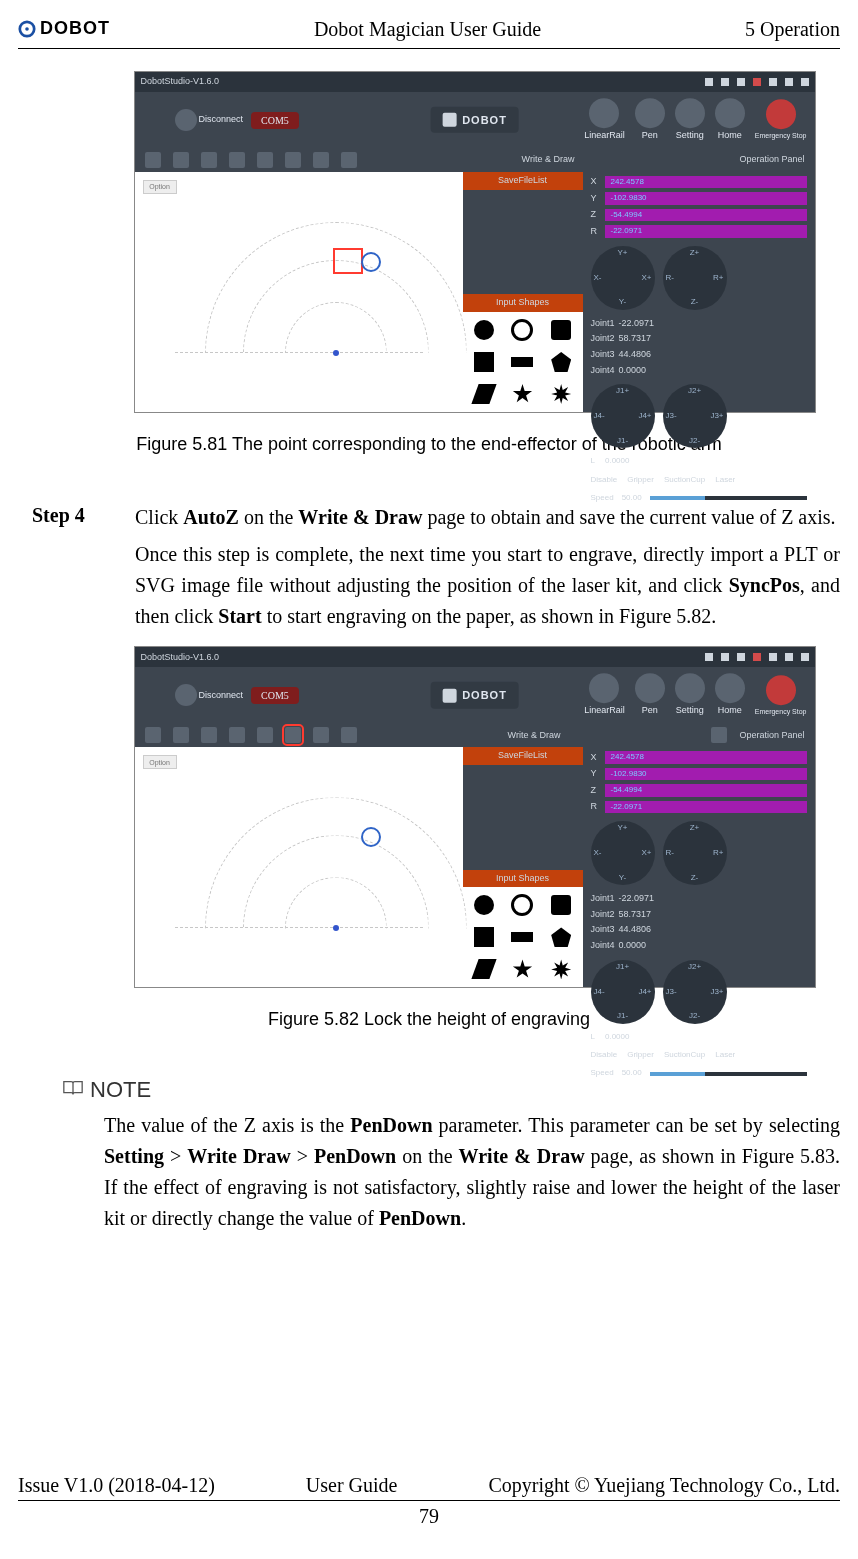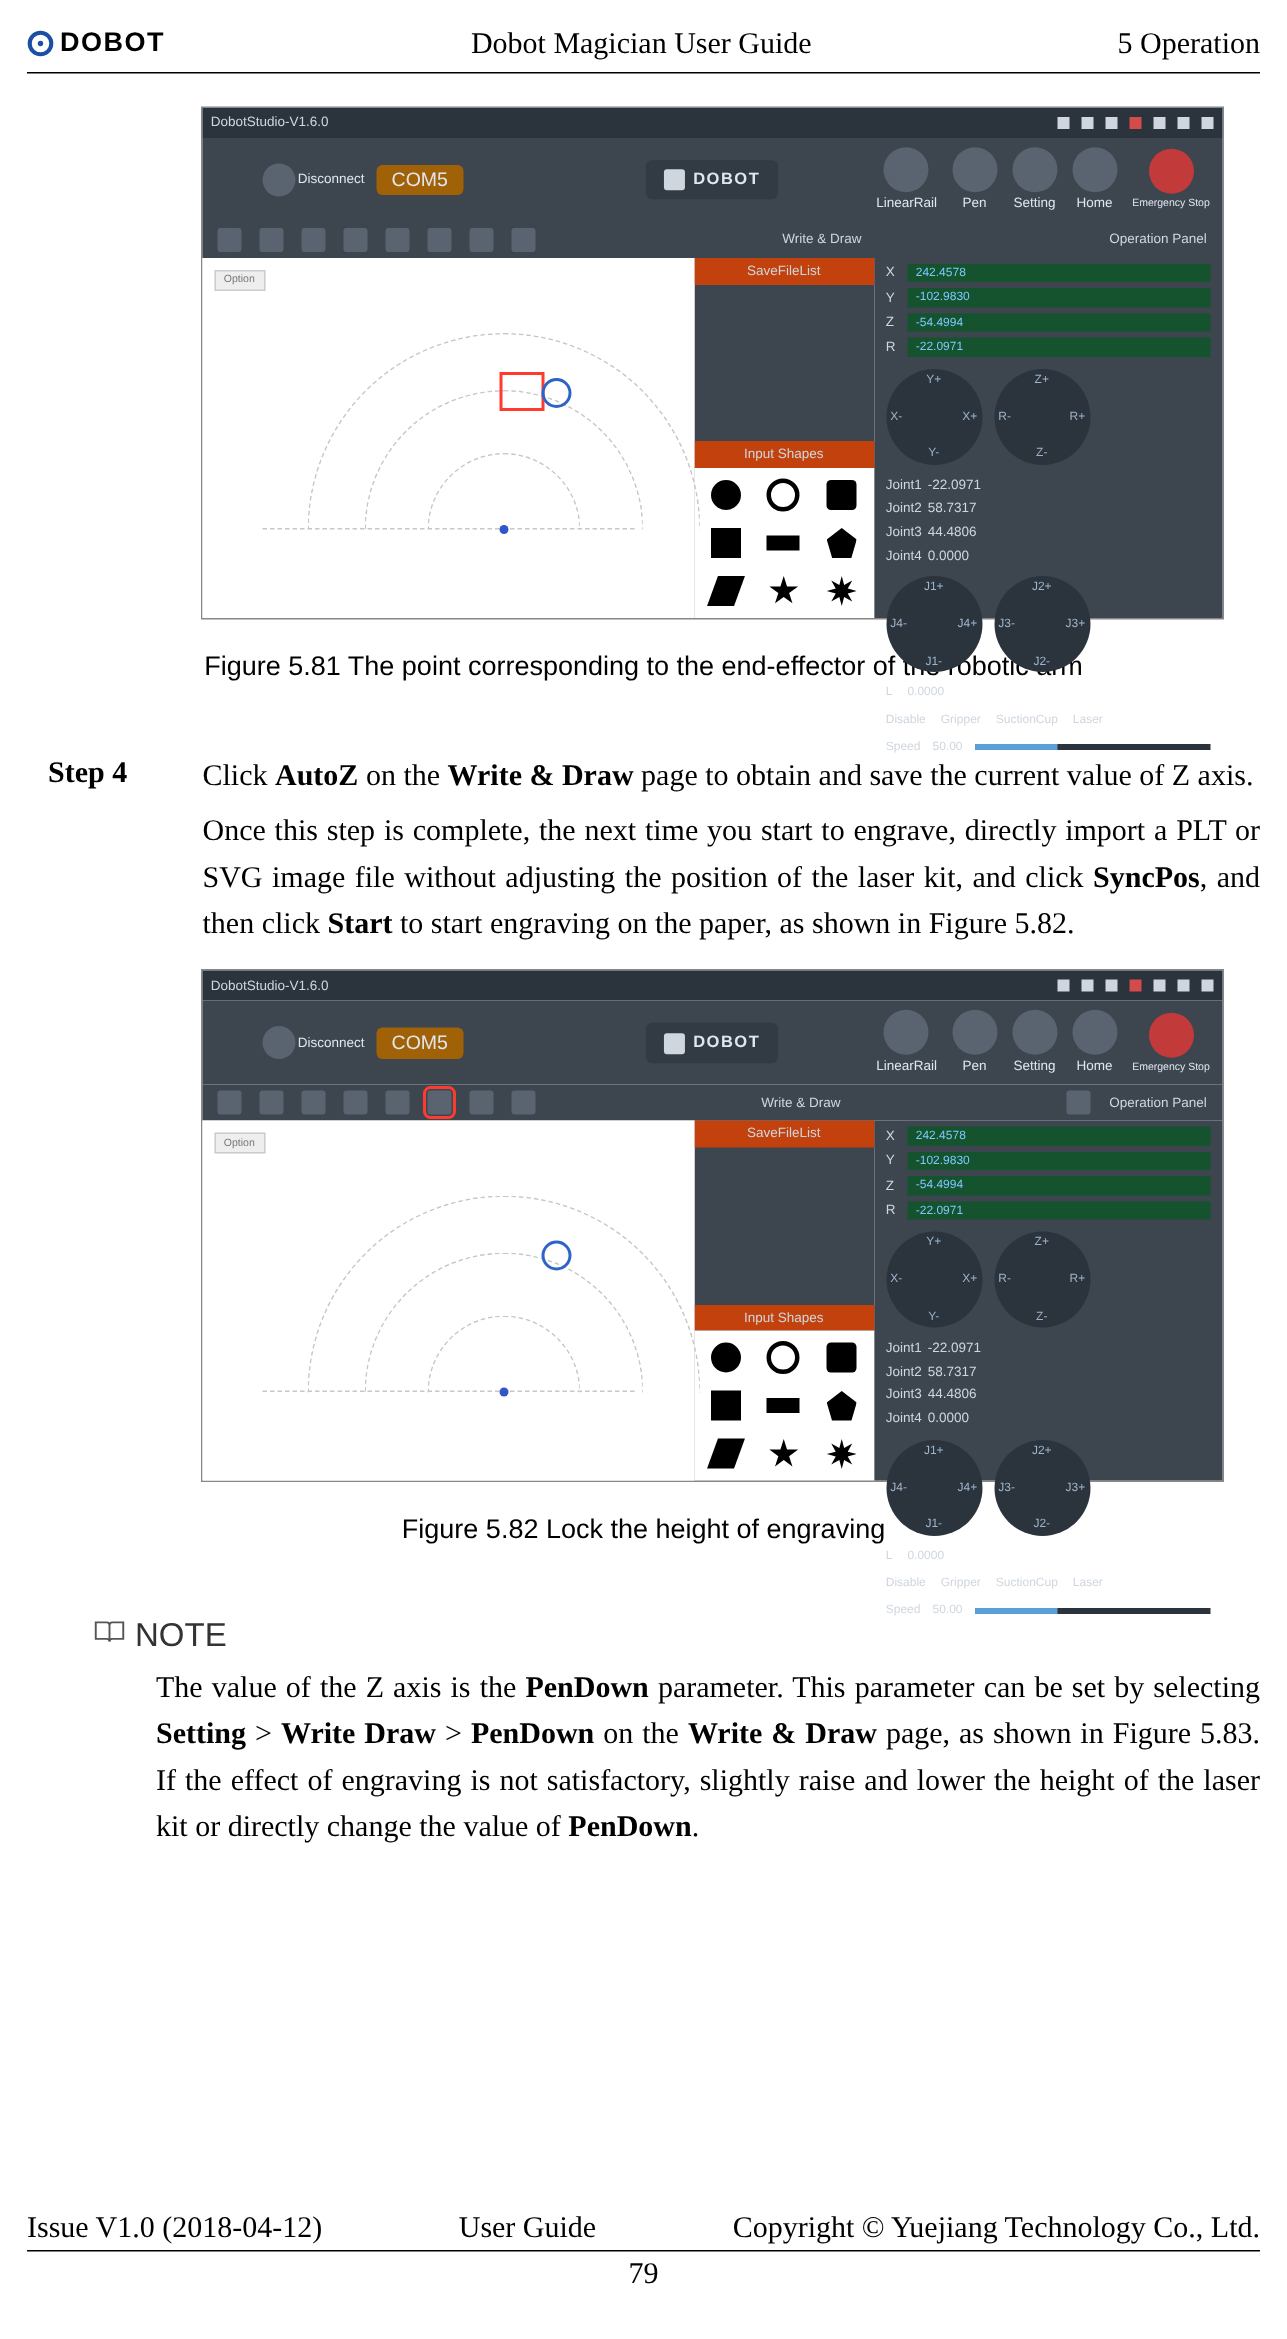--- a/index.html
+++ b/index.html
@@ -72,21 +72,21 @@
     display: flex;
     align-items: center;
     padding: 0 8px;
     gap: 8px;
     color: #e0e6ef;
     font-size: 9px;
     position: relative;
   }
   .btn { display:flex; flex-direction:row; align-items:center; gap:2px;margin-left:32px; }
   .btn .ic { width:22px; height:22px; background:#5a6470; border-radius:50%; }
-  .com-pill { background:#a16207; border-radius:4px; padding:2px 10px; font-size:13px; }
+  .com-pill { background:#7f1d1d; border-radius:4px; padding:2px 10px; font-size:10px;font-family:Liberation Serif, serif; }
   .brand-center {
     position:absolute; left:50%; top:50%; transform:translate(-50%,-50%);
     display:flex; align-items:center; gap:6px;
     background:#323a43; padding:6px 12px; border-radius:4px;
     font-size:11px; letter-spacing:1px; font-weight:700;
   }
   .brand-center .bico { width:14px; height:14px; background:#cfd6de; border-radius:2px; }
   .row1-right {
     position:absolute; right:8px; top:50%; transform:translateY(-50%);
     display:flex; gap:10px; align-items:center;
@@ -166,21 +166,21 @@
   .sh.penta { clip-path: polygon(50% 0, 100% 38%, 82% 100%, 18% 100%, 0 38%); }
   .sh.para { transform: skewX(-20deg); width:18px;}
   .sh.star { clip-path: polygon(50% 0,61% 35%,98% 35%,68% 57%,79% 91%,50% 70%,21% 91%,32% 57%,2% 35%,39% 35%); }
   .sh.burst { clip-path: polygon(50% 0,58% 30%,85% 15%,70% 42%,100% 50%,70% 58%,85% 85%,58% 70%,50% 100%,42% 70%,15% 85%,30% 58%,0 50%,30% 42%,15% 15%,42% 30%); }
 
   .right-col {
     width:232px; background:#3d454f; color:#cfd6de; font-size:9px;
     display:flex; flex-direction:column;
   }
   .coords { padding:4px 8px; display:grid; grid-template-columns: 14px 1fr; row-gap:4px; align-items:center; }
-  .coords .val { background:#14532d; color:#7ec8ff; padding:1px 6px; font-size:8px; }
+  .coords .val { background:#a21caf; color:#7ec8ff; padding:1px 6px; font-size:8px; }
   .joints { padding:4px 8px; display:grid; grid-template-columns: 28px 1fr; row-gap:4px; align-items:center; }
   .dial-row { display:flex; gap:8px; padding:4px 8px; }
   .dial { width:64px; height:64px; border-radius:50%; background:#2b333c; position:relative; }
   .dial span { position:absolute; font-size:8px; color:#9db4cc; }
   .dial .n { top:2px; left:50%; transform:translateX(-50%); }
   .dial .s { bottom:2px; left:50%; transform:translateX(-50%); }
   .dial .w { left:3px; top:50%; transform:translateY(-50%); }
   .dial .e { right:3px; top:50%; transform:translateY(-50%); }
   .bottom-row { padding:4px 8px; display:flex; gap:10px; font-size:8px; align-items:center; }
   .speed-row { padding:4px 8px; display:flex; gap:8px; font-size:8px; align-items:center; }

